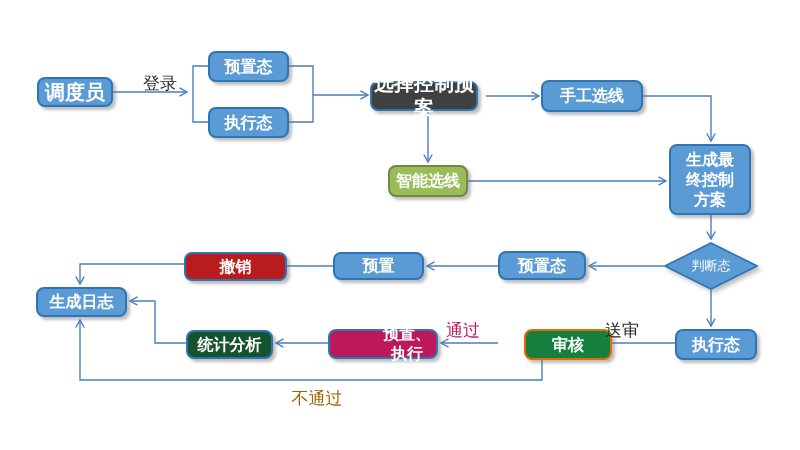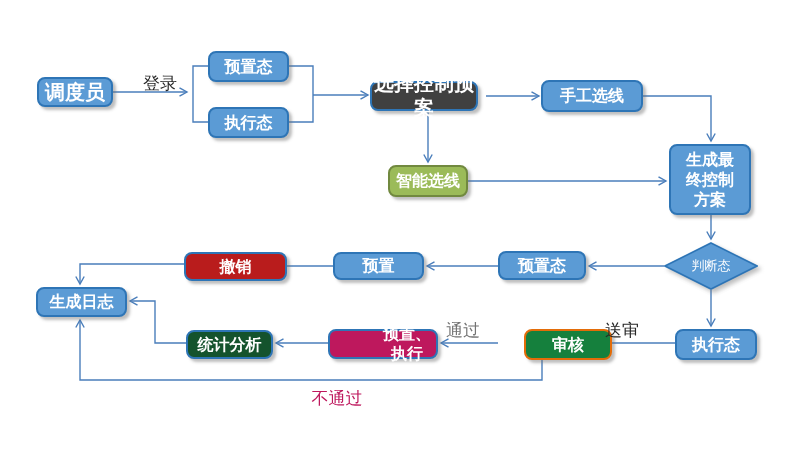--- a/index.html
+++ b/index.html
@@ -103,16 +103,16 @@
     <div class="node rect" style="left: 328px; top: 329px; width: 110px; height: 30px; font-size: 16px; background: #be185d; border-color: rgb(46, 117, 182); padding-left: 48px;">
       <span>预置、执行</span>
     </div>
     <div class="node rect" style="left: 524px; top: 329px; width: 88px; height: 31px; font-size: 16px; background: #15803d; border-color: rgb(227, 108, 9);">
       <span>审核</span>
     </div>
     <div class="node rect" style="left: 675px; top: 329px; width: 82px; height: 31px; font-size: 16px; background: rgb(91, 155, 213); border-color: rgb(46, 117, 182);">
       <span>执行态</span>
     </div>
     <span class="edge-label" style="left: 160px; top: 83px; color: rgb(38, 38, 38);">登录</span>
-    <span class="edge-label" style="left: 463px; top: 330px; color: #737373;">通过</span>
+    <span class="edge-label" style="left: 463px; top: 330px; color: #be185d;">通过</span>
     <span class="edge-label" style="left: 622px; top: 330px; color: rgb(38, 38, 38);">送审</span>
-    <span class="edge-label" style="left: 317px; top: 398px; color: #be185d; margin-left: 20px;">不通过</span>
+    <span class="edge-label" style="left: 317px; top: 398px; color: #a16207;">不通过</span>
   </div>
 
 </body></html>

